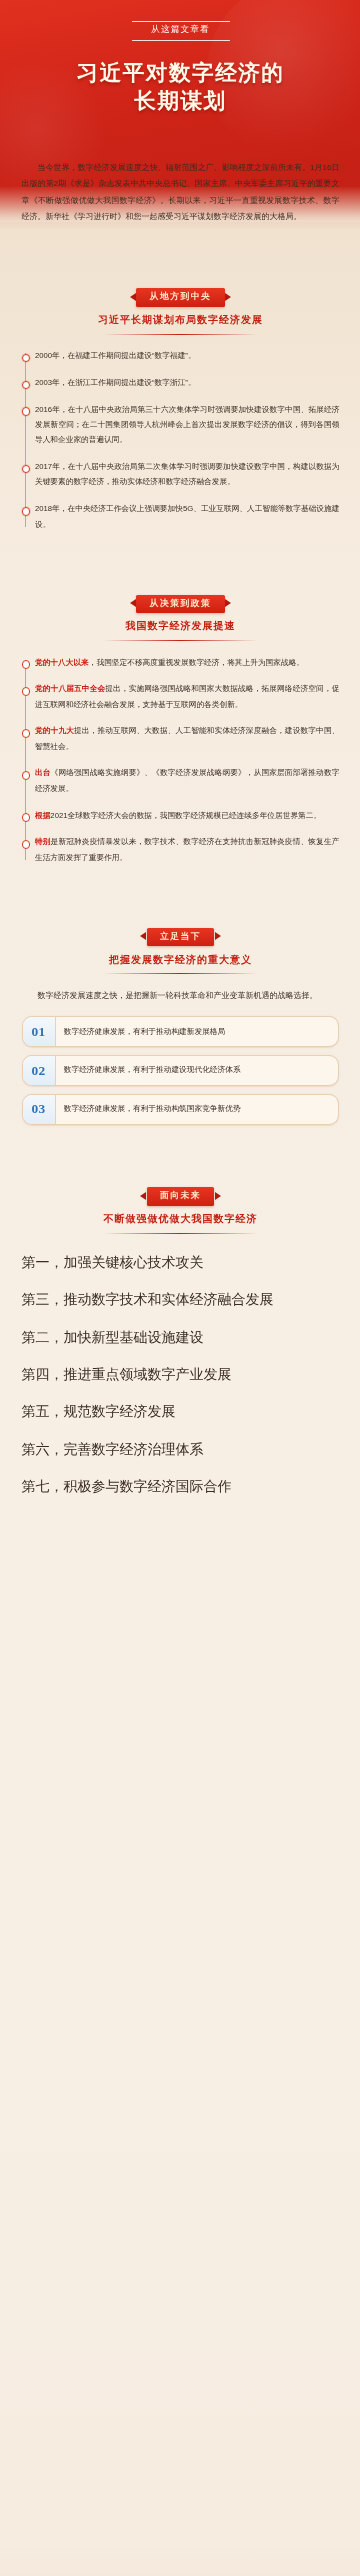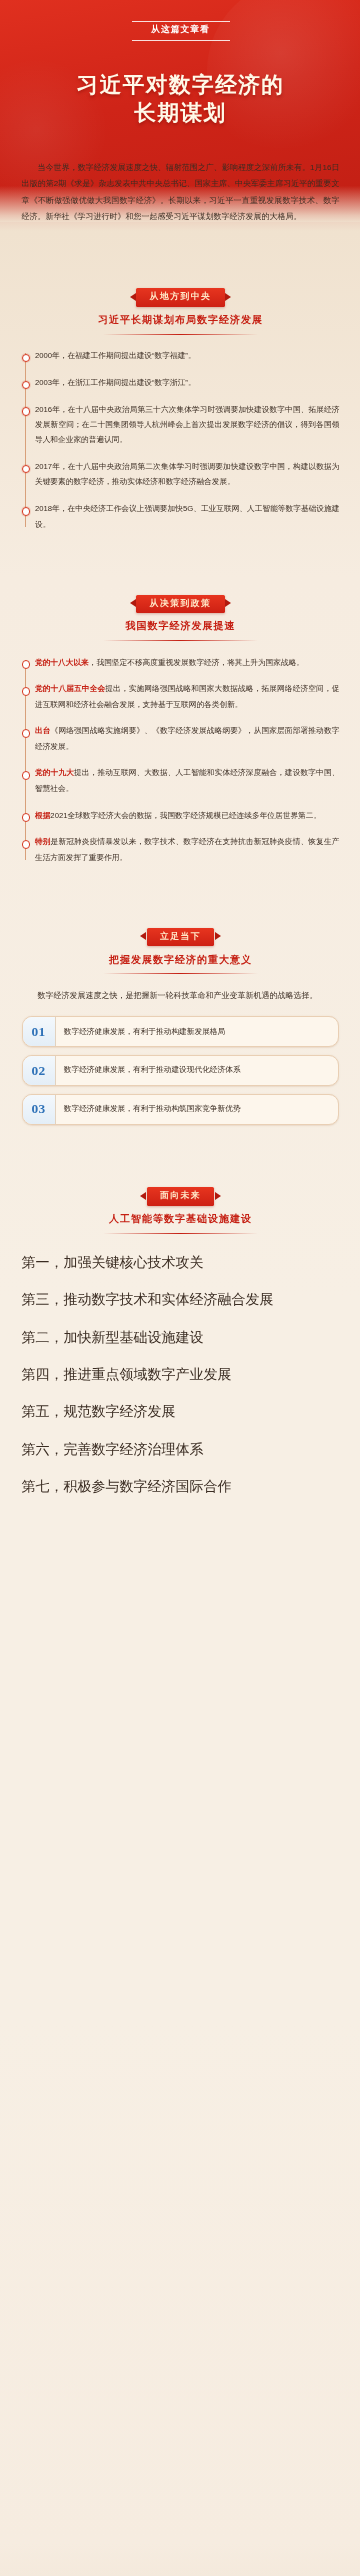--- a/index.html
+++ b/index.html
@@ -51,30 +51,30 @@
     z-index: 3;
     margin: 20.6px auto 0;
     width: 98px;
     text-align: center;
     color: #ffffff;
     font-size: 8.8px;
     letter-spacing: 1px;
     padding: 2.6px 0 3.6px;
     border-top: 1px solid rgba(255,255,255,0.85);
     border-bottom: 1px solid rgba(255,255,255,0.85);
-    font-weight: bold;
+    font-weight: normal;
   }
   .main-title {
     position: relative;
     z-index: 3;
     text-align: center;
     color: #fff9e8;
     font-weight: bold;
     letter-spacing: 1.5px;
-    margin-top: 30px;
+    margin-top: 18px;
     font-size: 21.6px;
     line-height: 1.32;
     text-shadow: 0 1.5px 3.1px rgba(120,10,5,0.45);
   }
   .main-title .l2 { display: block; }
 
   
   .content {
     position: relative;
     z-index: 4;
@@ -339,24 +339,24 @@
       <div class="sec-rule"></div>
     </div>
     <div class="blist">
       <div class="b-item">
         <span class="bk">党的十八大以来</span><span>，我国坚定不移高度重视发展数字经济，将其上升为国家战略。</span>
       </div>
       <div class="b-item">
         <span class="bk">党的十八届五中全会</span><span>提出，实施网络强国战略和国家大数据战略，拓展网络经济空间，促进互联网和经济社会融合发展，支持基于互联网的各类创新。</span>
       </div>
       <div class="b-item">
+        <span class="bk">党的十九大</span><span>提出，推动互联网、大数据、人工智能和实体经济深度融合，建设数字中国、智慧社会。</span>
+      </div>
+      <div class="b-item">
         <span class="bk">出台</span><span>《网络强国战略实施纲要》、《数字经济发展战略纲要》，从国家层面部署推动数字经济发展。</span>
-      </div>
-      <div class="b-item">
-        <span class="bk">党的十九大</span><span>提出，推动互联网、大数据、人工智能和实体经济深度融合，建设数字中国、智慧社会。</span>
       </div>
       <div class="b-item">
         <span class="bk">根据</span><span>2021全球数字经济大会的数据，我国数字经济规模已经连续多年位居世界第二。</span>
       </div>
       <div class="b-item">
         <span class="bk">特别</span><span>是新冠肺炎疫情暴发以来，数字技术、数字经济在支持抗击新冠肺炎疫情、恢复生产生活方面发挥了重要作用。</span>
       </div>
     </div>
 
     <div class="sec-head">
@@ -378,21 +378,21 @@
       </div>
       <div class="num-card">
         <div class="num-badge">03</div>
         <div class="num-text">数字经济健康发展，有利于推动构筑国家竞争新优势</div>
       </div>
     </div>
 
     <div class="sec-head">
       <div class="ribbon">面向未来</div>
       <div class="sec-title">
-        <span>人工智能等数字基础设施建设</span>
+        <span>不断做强做优做大我国数字经济</span>
       </div>
       <div class="sec-rule"></div>
     </div>
     <div class="future-list">
       <div class="f-item">第一，加强关键核心技术攻关</div>
       <div class="f-item">第三，推动数字技术和实体经济融合发展</div>
       <div class="f-item">第二，加快新型基础设施建设</div>
       <div class="f-item">第四，推进重点领域数字产业发展</div>
       <div class="f-item">第五，规范数字经济发展</div>
       <div class="f-item">第六，完善数字经济治理体系</div>

